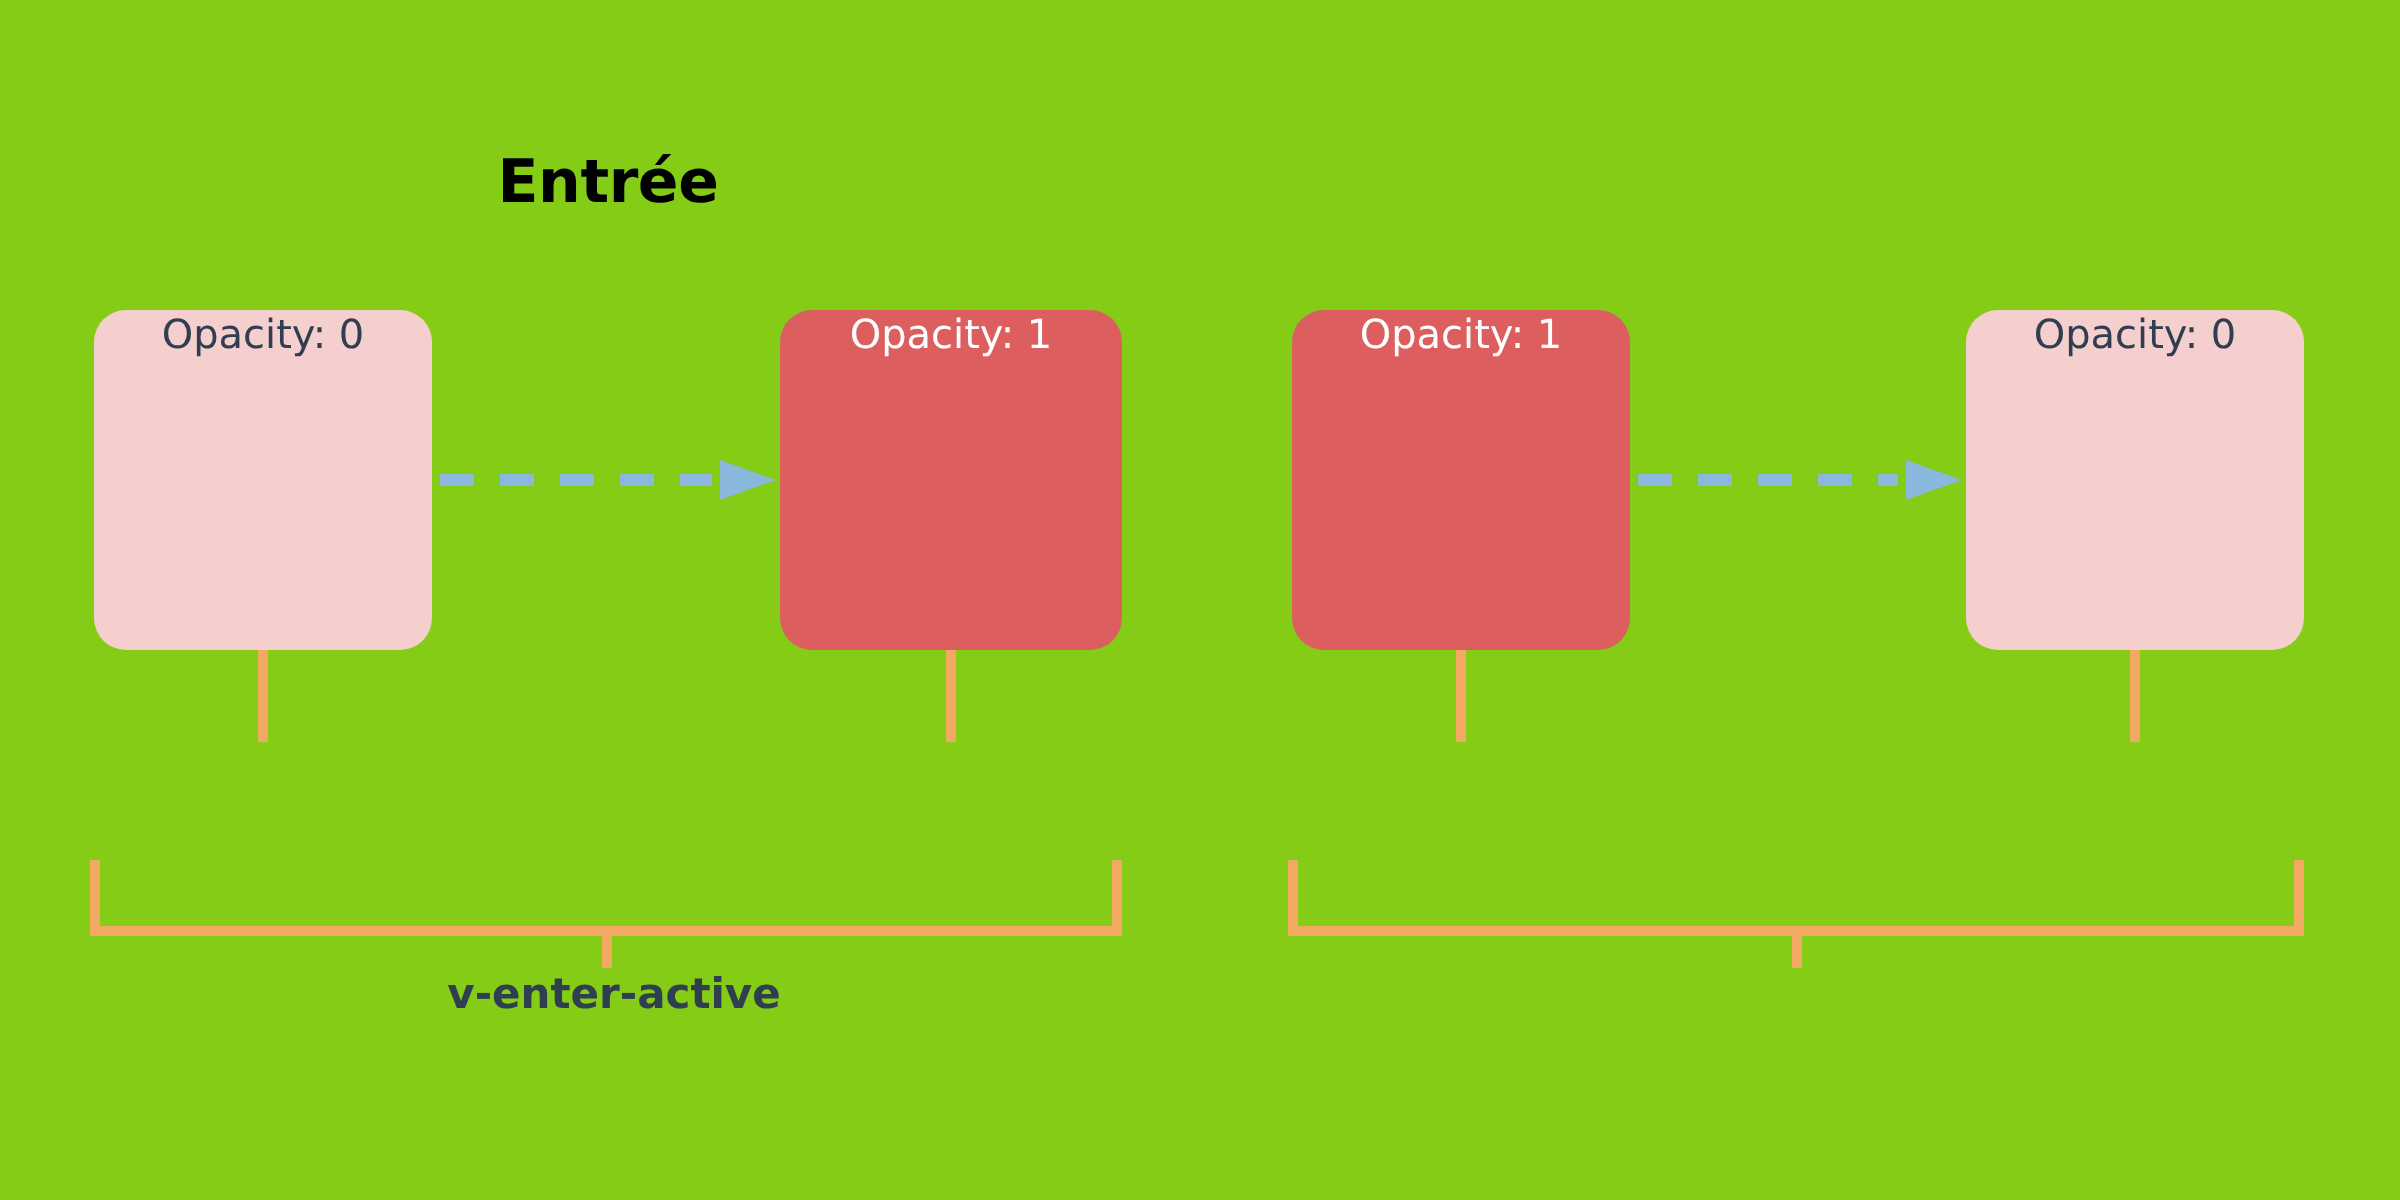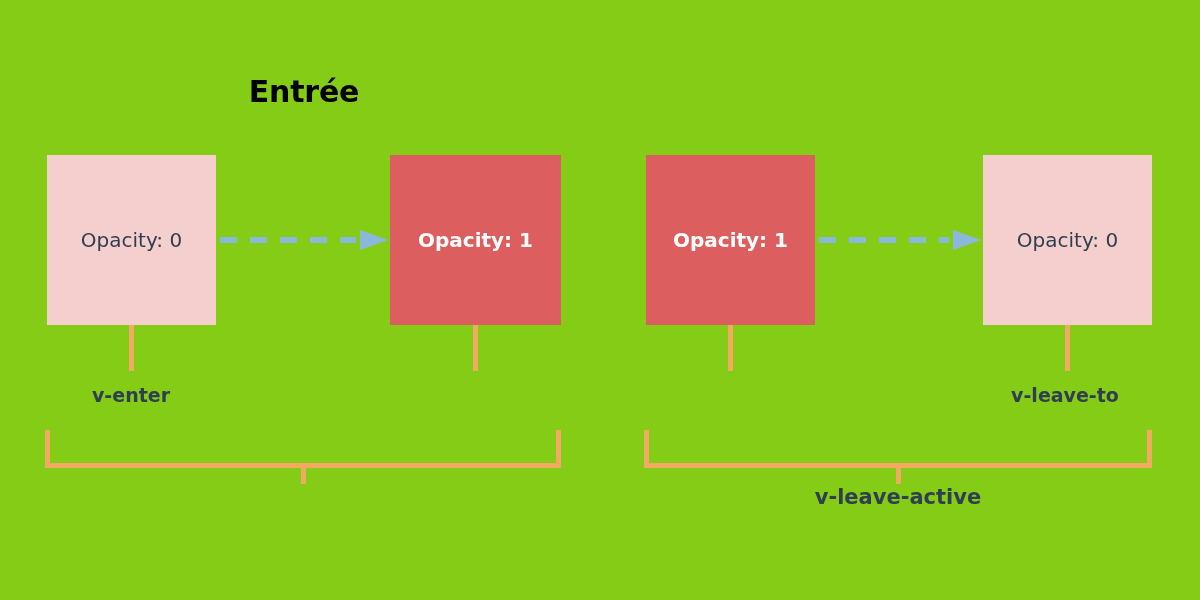--- a/index.html
+++ b/index.html
@@ -32,34 +32,34 @@
     letter-spacing: -0.2px;
     white-space: nowrap;
   }
   #title-entree { left: 47px;  top: 74px;  width: 514px; }
   #title-sortie { left: 646px; top: 74px;  width: 506px; }
 
   
   .state-box {
     position: absolute;
     display: flex;
-    align-items: center;
+    align-items: flex-start;
     justify-content: center;
     font-size: 20px;
     font-weight: normal;
     box-sizing: border-box;
+    border-radius: 16px;
   }
   .state-box .box-label { pointer-events: none; }
   .box-pale {
     background: #f5cfce;
   }
   .box-pale .box-label { color: #2f3e50; }
   .box-solid {
     background: #dd5e5e;
-    font-weight: bold;
   }
   .box-solid .box-label { color: #ffffff; }
 
   #box-enter-from { left: 47px;   top: 155px; width: 169px; height: 170px; }
   #box-enter-to   { left: 390px;  top: 155px; width: 171px; height: 170px; }
   #box-leave-from { left: 646px;  top: 155px; width: 169px; height: 170px; }
   #box-leave-to   { left: 983px;  top: 155px; width: 169px; height: 170px; }
 
   
   .arrow {
@@ -159,53 +159,51 @@
     <polygon points="144,1 172,11 144,21" fill="#8ab8dd"></polygon>
   </svg>
 
   <div id="box-enter-to" class="state-box box-solid">
     <span class="box-label">Opacity: 1</span>
   </div>
 
   <div id="tick-enter" class="tick"></div>
   <div id="tick-enter-to" class="tick"></div>
 
-  <div id="label-v-enter" class="class-label">v-enter</div>
 
 
   <div id="bracket-enter" class="bracket">
     <div class="b-arm left"></div>
     <div class="b-arm right"></div>
     <div class="b-base"></div>
     <div class="b-stem"></div>
   </div>
 
+  <div id="label-v-enter-active" class="active-label">v-enter-active</div>
 
 
   <div id="box-leave-from" class="state-box box-solid">
     <span class="box-label">Opacity: 1</span>
   </div>
 
   <svg id="arrow-leave" class="arrow" viewBox="0 0 168 22">
     <line x1="4" y1="11" x2="134" y2="11" stroke="#8ab8dd" stroke-width="6" stroke-dasharray="17 13" stroke-linecap="butt"></line>
     <polygon points="138,1 166,11 138,21" fill="#8ab8dd"></polygon>
   </svg>
 
   <div id="box-leave-to" class="state-box box-pale">
     <span class="box-label">Opacity: 0</span>
   </div>
 
   <div id="tick-leave" class="tick"></div>
   <div id="tick-leave-to" class="tick"></div>
 
 
-  <div id="label-v-leave-to" class="class-label">v-leave-to</div>
 
   <div id="bracket-leave" class="bracket">
     <div class="b-arm left"></div>
     <div class="b-arm right"></div>
     <div class="b-base"></div>
     <div class="b-stem"></div>
   </div>
 
-  <div id="label-v-leave-active" class="active-label">v-leave-active</div>
 
 </div>
 
 </body></html>

